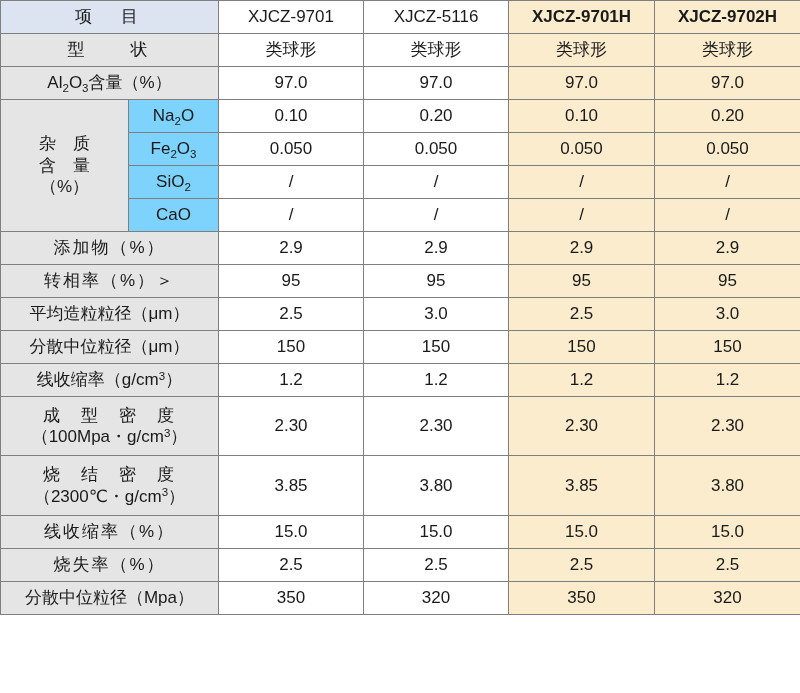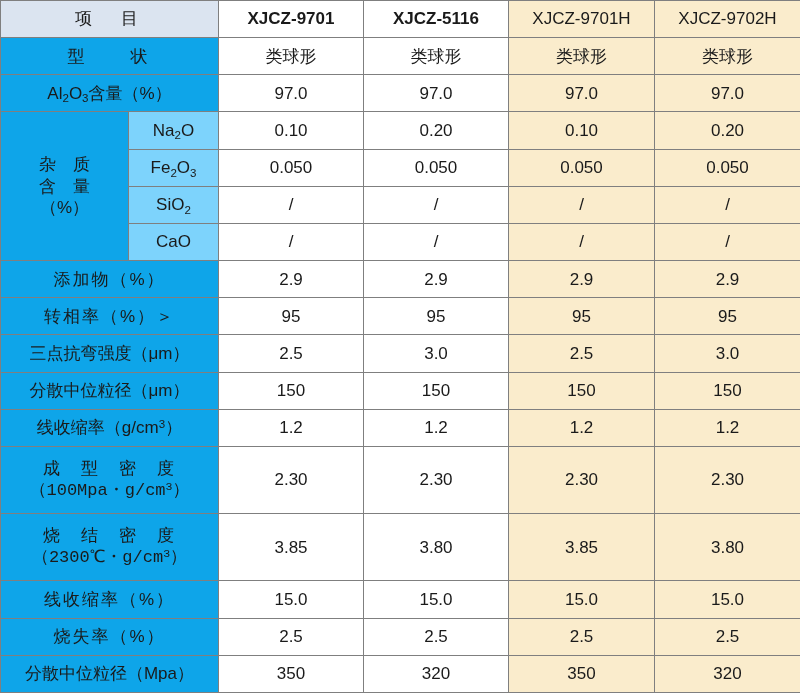--- a/index.html
+++ b/index.html
@@ -10,21 +10,21 @@
   body {
     width: 800px;
     height: 693px;
     font-family: "Liberation Sans", "DejaVu Sans", sans-serif;
     color: #1a1a1a;
     overflow: hidden;
   }
   #spec-table {
     border-collapse: collapse;
     width: 800px;
-    height: 693px;
+    height: 615px;
     table-layout: fixed;
   }
   #spec-table td {
     border: 1px solid #7f7f7f;
     text-align: center;
     vertical-align: middle;
     font-size: 17px;
     padding: 2px 3px;
     line-height: 1.25;
     box-sizing: border-box;
@@ -38,43 +38,44 @@
   col.c-datah2 { width: 146px; }
 
   .hdr-label {
     background: #dbe4f0;
     font-size: 19px;
     letter-spacing: 6px;
   }
   .hdr-plain {
     background: #ffffff;
     font-size: 21px;
-    font-weight: 700;
+    font-weight: 400;
   }
   .hdr-h {
     background: #faeccc;
     font-size: 21px;
+    font-weight: bold;
   }
   .lbl {
-    background: #0ea5e9;
+    background: #e5e5e5;
     font-size: 17px;
   }
   .lbl-sub {
     background: #7dd3fc;
     font-size: 16px;
   }
   .val {
     background: #ffffff;
   }
   .val-h {
     background: #faeccc;
   }
   .spaced { letter-spacing: 4px; }
   .spaced2 { letter-spacing: 2px; }
-  .two-line { font-size: 16px; line-height: 1.35; font-family: Liberation Mono, monospace; }
+  .two-line { font-size: 16px; line-height: 1.35; }
   sub {
     font-size: 0.68em;
     vertical-align: baseline;
     position: relative;
     top: 0.30em;
   }
   sup {
     font-size: 0.68em;
     vertical-align: baseline;
     position: relative;
@@ -174,21 +175,21 @@
 
     <tr>
       <td colspan="2" class="lbl spaced2">转相率（%）＞</td>
       <td class="val">95</td>
       <td class="val">95</td>
       <td class="val-h">95</td>
       <td class="val-h">95</td>
     </tr>
 
     <tr>
-      <td colspan="2" class="lbl">三点抗弯强度（μm）</td>
+      <td colspan="2" class="lbl">平均造粒粒径（μm）</td>
       <td class="val">2.5</td>
       <td class="val">3.0</td>
       <td class="val-h">2.5</td>
       <td class="val-h">3.0</td>
     </tr>
 
     <tr>
       <td colspan="2" class="lbl">分散中位粒径（μm）</td>
       <td class="val">150</td>
       <td class="val">150</td>

